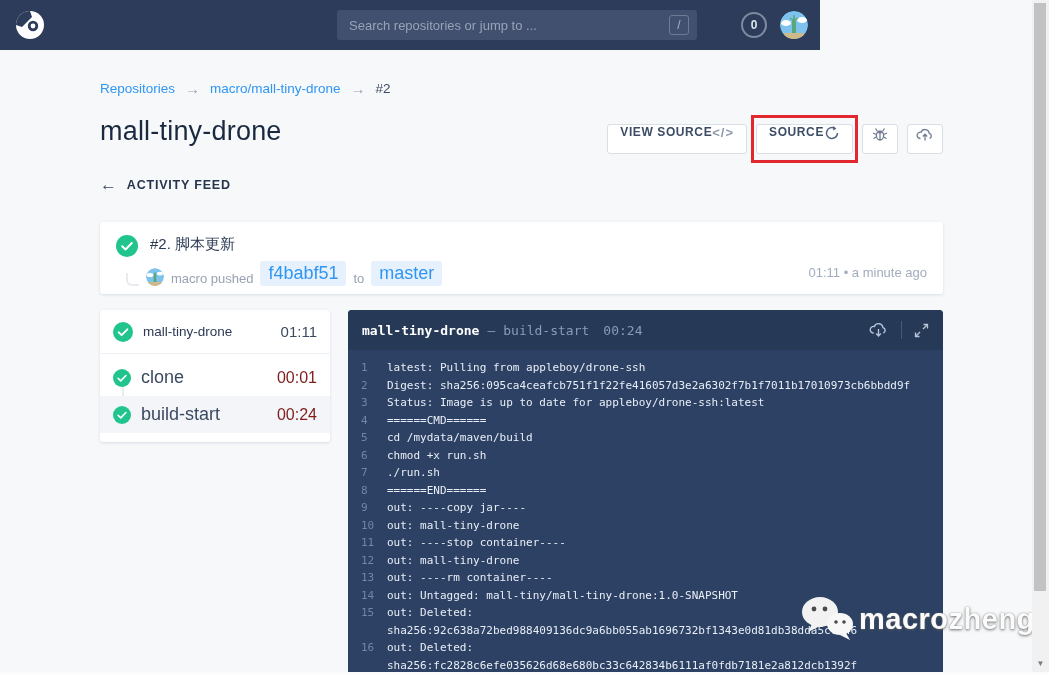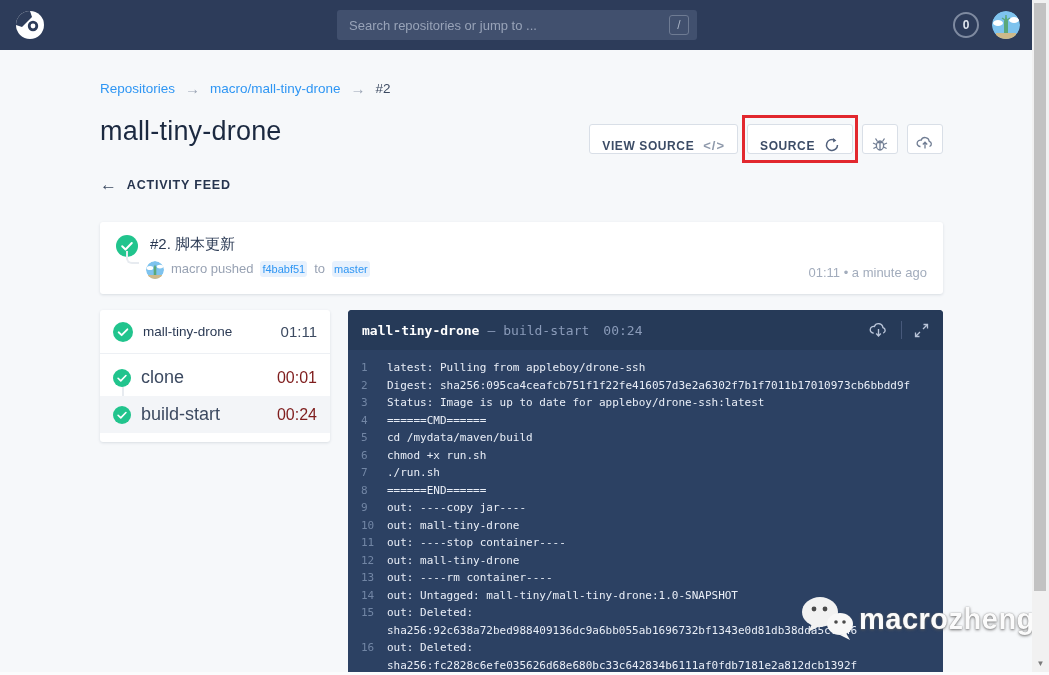--- a/index.html
+++ b/index.html
@@ -1,58 +1,58 @@
 <!DOCTYPE html>
 <html><head>
 <meta charset="utf-8">
 <style>
   * { margin:0; padding:0; box-sizing:border-box; }
   body { background:#fff; }
   .screen{position:relative;width:1049px;height:675px;background:#f6f8fa;font-family:"Liberation Sans",sans-serif;overflow:hidden}
 
   
-  .topbar{position:absolute;left:0;top:0;width:1032px;height:50px;background:#2d3c5a;display:flex;align-items:center}
+  .topbar{position:absolute;left:0;top:0;width:820px;height:50px;background:#2d3c5a;display:flex;align-items:center}
   .logo{margin-left:14px;width:32px;height:32px;cursor:pointer}
   .search{position:absolute;left:337px;top:10px;width:360px;height:30px;background:#41506e;border-radius:3px;display:flex;align-items:center;padding:0 8px 0 12px;cursor:text}
   .search-placeholder{color:#98a3b8;font-size:13px;flex:1}
   .slash-key{width:20px;height:20px;border:1px solid #6e7b93;border-radius:3px;color:#aab4c6;font-size:12px;display:flex;align-items:center;justify-content:center}
   .top-right{margin-left:auto;display:flex;align-items:center;gap:13px;padding-right:12px}
   .notif-badge{width:26px;height:26px;border:2px solid #7e8aa0;border-radius:50%;color:#dfe5ee;font-size:12px;font-weight:bold;display:flex;align-items:center;justify-content:center;cursor:pointer}
   .avatar{width:28px;height:28px;border-radius:50%;overflow:hidden;cursor:pointer}
 
   .content{position:absolute;left:100px;top:0;width:843px;height:578px}
 
   
   .breadcrumb{position:absolute;top:80px;left:0;font-size:13.5px;display:flex;gap:10px;align-items:center}
   .crumb-link{color:#2f96f3;cursor:pointer;text-decoration:none}
   .crumb-sep{color:#9aa4b4;font-size:15px}
   .crumb-current{color:#3c4a61}
 
   
   .page-title{position:absolute;top:116px;left:0;font-size:27px;color:#1b2940;font-weight:400;letter-spacing:.2px}
   .actions{position:absolute;top:124px;right:0;display:flex;gap:9px;align-items:flex-start}
-  .btn{height:30px;background:#fff;border:1px solid #d9dfe7;border-radius:3px;display:flex;align-items:flex-end;gap:9px;padding:0 12px;color:#3c4c66;font-size:12px;font-weight:bold;letter-spacing:.6px;cursor:pointer}
+  .btn{height:30px;background:#fff;border:1px solid #d9dfe7;border-radius:3px;display:flex;align-items:flex-start;padding:0 12px;color:#3c4c66;font-size:12px;font-weight:bold;letter-spacing:.6px;cursor:pointer}
   .btn .code-glyph{color:#8e99ab;font-size:13px;font-weight:bold;letter-spacing:1px}
   .icon-btn{width:36px;justify-content:center;padding:0}
   .restart-wrap{position:relative}
   .annotation-box{position:absolute;left:-5px;right:-5px;top:-9px;bottom:-9px;border:3px solid #e2282e;pointer-events:none}
 
   .activity-link{position:absolute;top:175px;left:0;display:flex;gap:9px;align-items:center;color:#26344e;font-size:12.5px;font-weight:bold;letter-spacing:.8px;cursor:pointer}
   .back-arrow{font-size:17px;font-weight:normal;color:#3c4a61}
 
   .card{background:#fff;border-radius:3px;box-shadow:0 1px 3px rgba(25,45,70,.13)}
 
   
   .build-card{position:absolute;top:222px;left:0;width:843px;height:72px}
   .build-row1{display:flex;gap:12px;padding:13px 16px 0}
   .build-title{font-size:15px;color:#2b3a54}
-  .build-row2{display:flex;align-items:flex-start;gap:7px;margin:4px 0 0 26px;font-size:13px;color:#98a2b3}
+  .build-row2{display:flex;align-items:flex-end;gap:7px;margin:4px 0 0 26px;font-size:13px;color:#98a2b3}
   .connector{width:13px;height:13px;border-left:2px solid #e7ebf0;border-bottom:2px solid #e7ebf0;border-radius:0 0 0 6px;margin-top:-10px}
   .mini-avatar{width:18px;height:18px;border-radius:50%;overflow:hidden;flex:none}
-  .chip{background:#e7f1fd;color:#2f96f3;border-radius:3px;padding:2px 2px;font-size:11px;cursor:pointer}
+  .chip{background:#e7f1fd;color:#2f96f3;border-radius:3px;padding:2px 8px;font-size:18px;cursor:pointer}
   .build-meta{position:absolute;right:16px;top:43px;color:#a2acbc;font-size:13px}
 
   
   .steps-card{position:absolute;top:310px;left:0;width:230px;padding-bottom:9px}
   .steps-header{display:flex;align-items:center;gap:10px;height:44px;padding:0 13px;border-bottom:1px solid #edf0f4;cursor:pointer}
   .steps-header .step-label{flex:1;font-size:13.5px;color:#2b3a54}
   .steps-header .step-time{font-size:15px;color:#3c4a61}
   .steps-list{position:relative;padding-top:5px}
   .steps-line{position:absolute;left:22px;top:16px;bottom:24px;width:2px;background:#e7ebf0}
   .step-row{position:relative;display:flex;align-items:center;gap:10px;height:37px;padding:0 13px;cursor:pointer}

